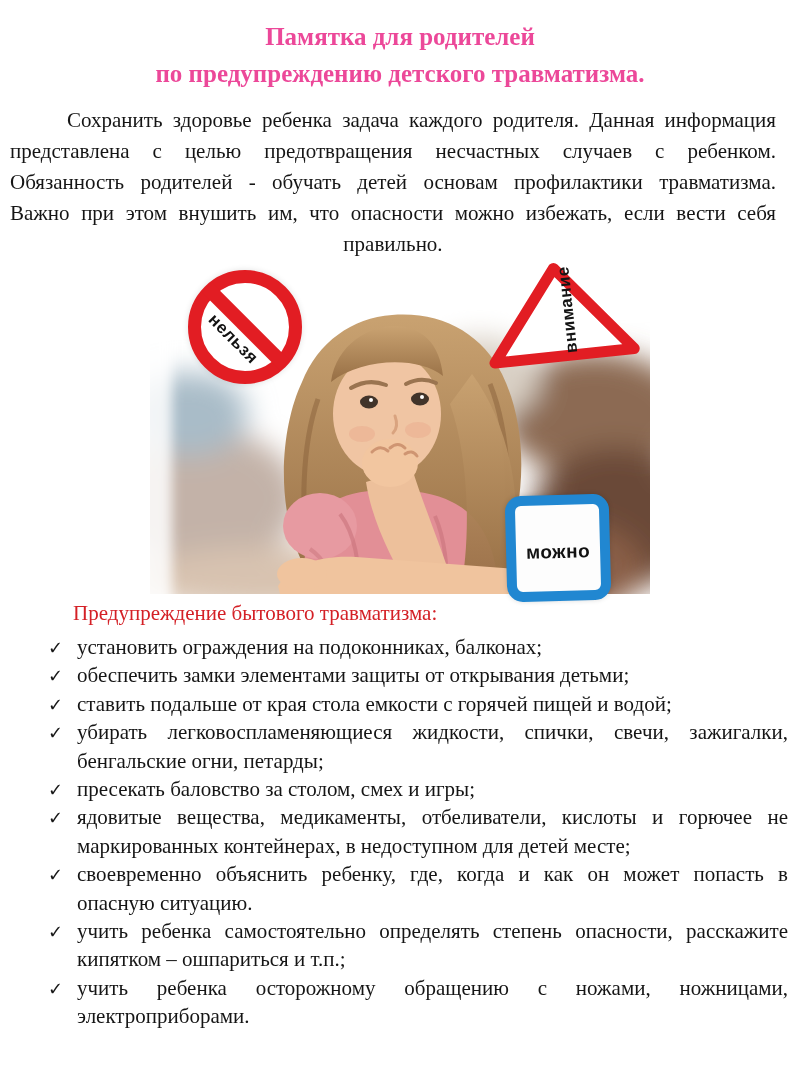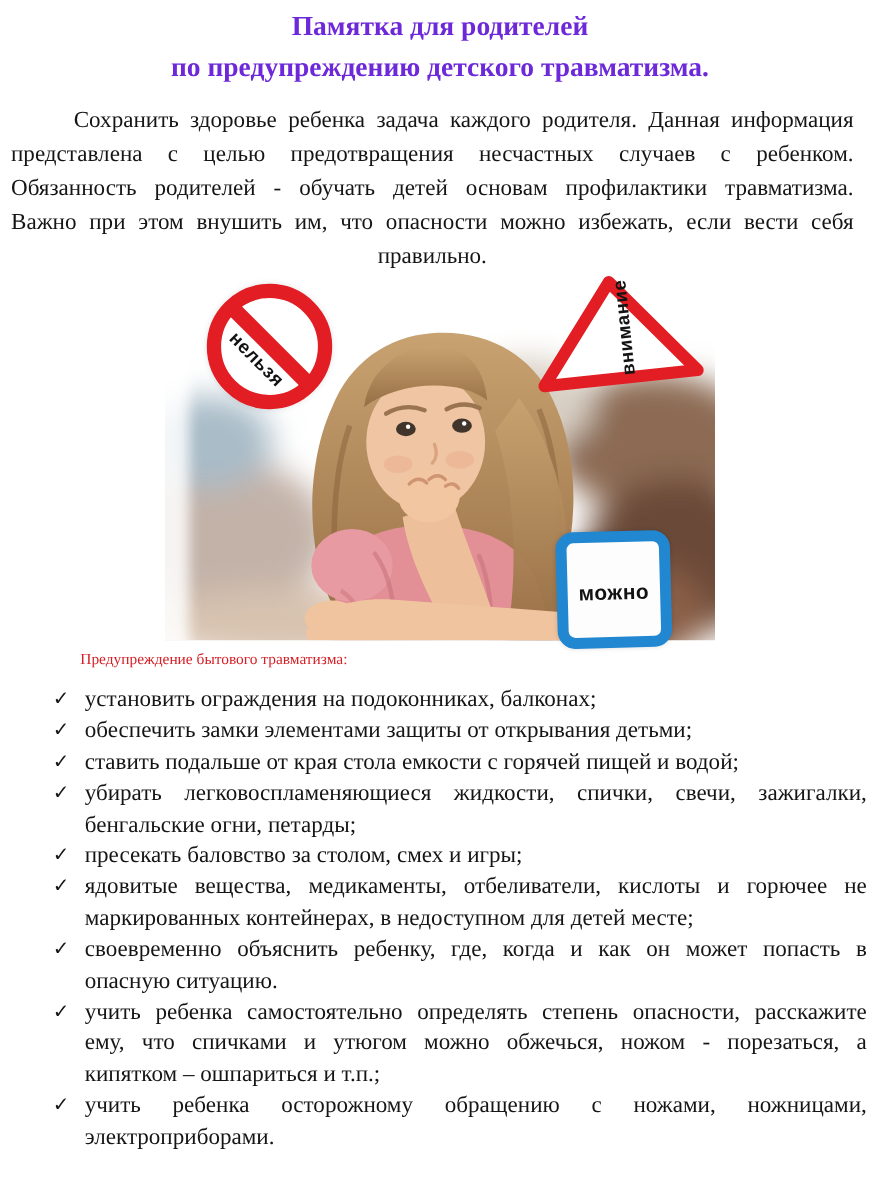--- a/index.html
+++ b/index.html
@@ -4,21 +4,21 @@
 <style>
   html,body{margin:0;padding:0;}
   body{
     width:800px;height:1079px;overflow:hidden;background:#ffffff;
     font-family:"Liberation Serif", serif;color:#151515;
     -webkit-font-smoothing:antialiased;
   }
   .page{position:relative;width:800px;height:1079px;background:#fff;}
 
   
-  .title{padding-top:6px;text-align:center;font-weight:bold;font-size:25px;line-height:37px;color:#6d28d9;}
+  .title{padding-top:18px;text-align:center;font-weight:bold;font-size:25px;line-height:37px;color:#ec4899;}
   .title .tline{display:block;}
 
   
   .intro{margin:13px 24px 0 10px;font-size:21px;line-height:31px;}
   .pline{text-align:center;}
   .pline.j{text-align:justify;text-align-last:justify;}
   .pline.indent{text-indent:57px;}
 
   
   .photo{position:relative;width:500px;height:330px;margin:4px auto 0 auto;}
@@ -46,21 +46,21 @@
   
   .sign-ok{
     position:absolute;left:356px;top:231px;width:84px;height:78px;
     border:10px solid #2187d1;border-radius:16px;background:#fdfdfd;transform:rotate(-1.5deg);
     display:flex;align-items:center;justify-content:center;padding-top:8px;box-sizing:content-box;
     box-shadow:0 0 5px rgba(0,0,0,.15);
   }
   .sign-ok .lbl{font-family:"Liberation Sans", sans-serif;font-weight:bold;font-size:19px;color:#121212;letter-spacing:.5px;}
 
   
-  .heading{margin:6px 12px 0 73px;font-size:14px;line-height:26px;color:#d42026;}
+  .heading{margin:6px 12px 0 73px;font-size:21px;line-height:26px;color:#d42026;}
 
   
   .checklist{margin:7px 12px 0 48px;font-size:21px;}
   .item{position:relative;padding-left:29px;line-height:28.4px;}
   .item .check{
     position:absolute;left:0;top:1px;font-size:18px;color:#161616;
     font-family:"DejaVu Sans", sans-serif;
   }
   .line{text-align:left;}
   .line.j{text-align:justify;text-align-last:justify;}
@@ -213,21 +213,20 @@
 
     <div class="item">
       <span class="check">✓</span>
       <div class="line j">своевременно объяснить ребенку, где, когда и как он может попасть в</div>
       <div class="line">опасную ситуацию.</div>
     </div>
 
     <div class="item">
       <span class="check">✓</span>
       <div class="line j">учить ребенка самостоятельно определять степень опасности, расскажите</div>
-      <div class="line j">ему, что спичками и утюгом можно обжечься, ножом - порезаться, а</div>
       <div class="line">кипятком – ошпариться и т.п.;</div>
     </div>
 
     <div class="item">
       <span class="check">✓</span>
       <div class="line j">учить ребенка осторожному обращению с ножами, ножницами,</div>
       <div class="line">электроприборами.</div>
     </div>
 
   </div>

